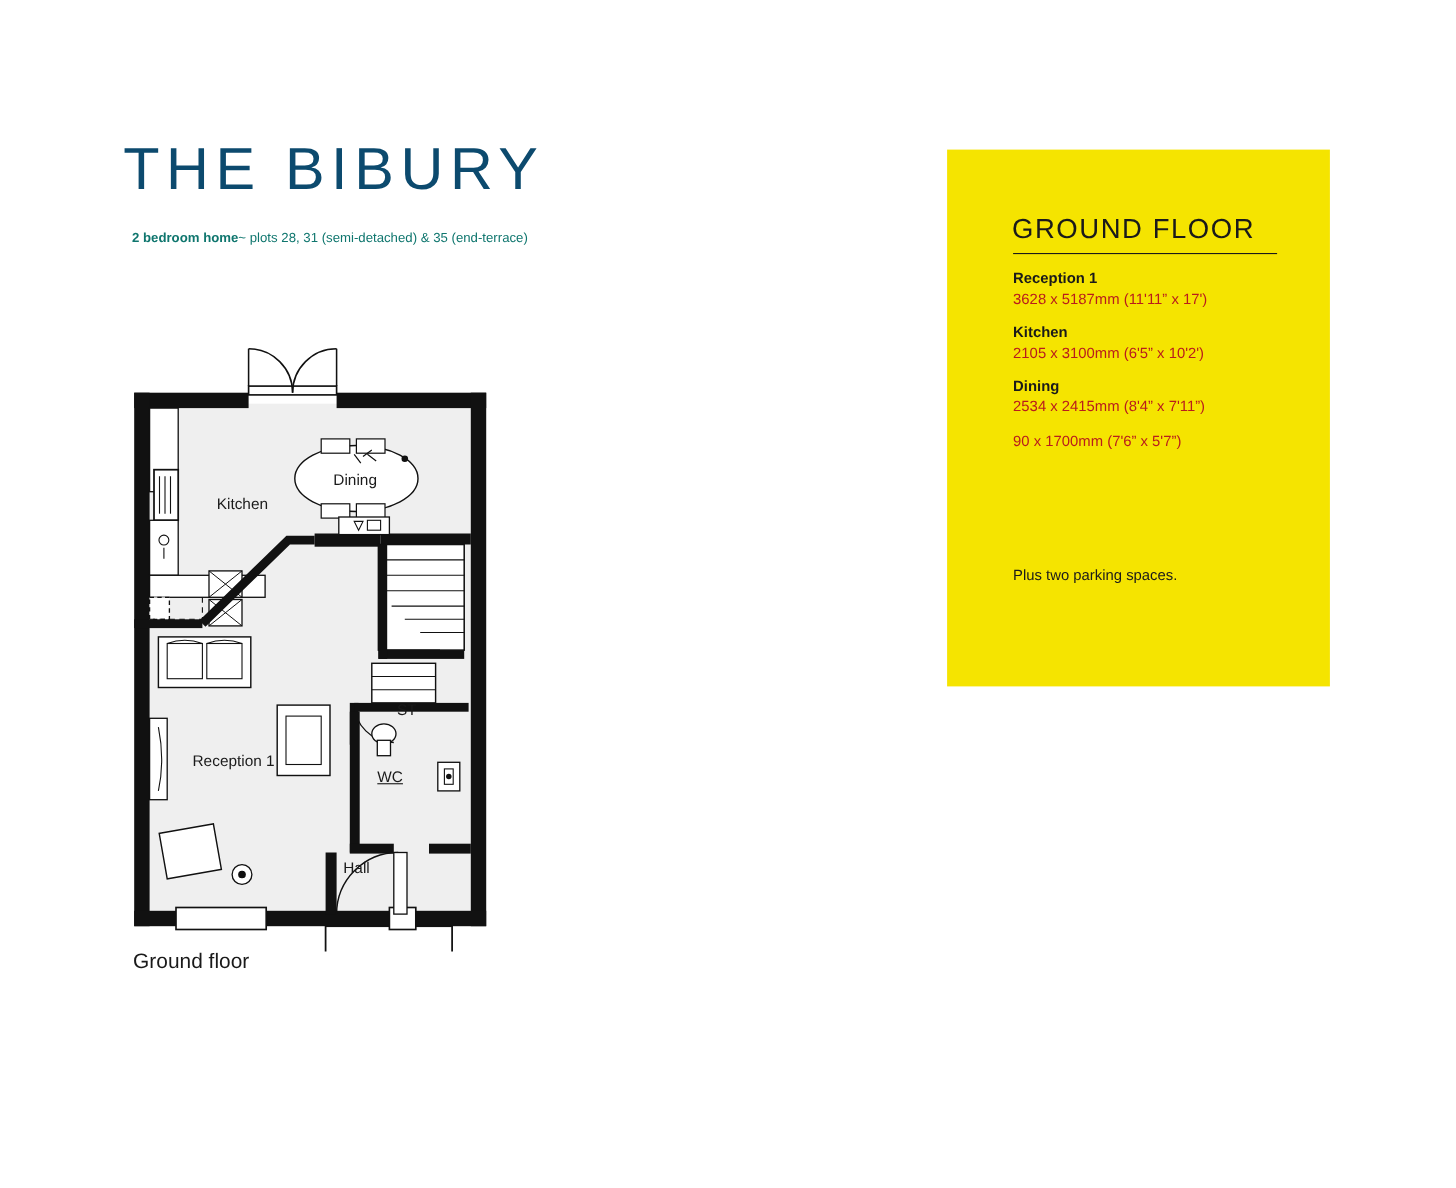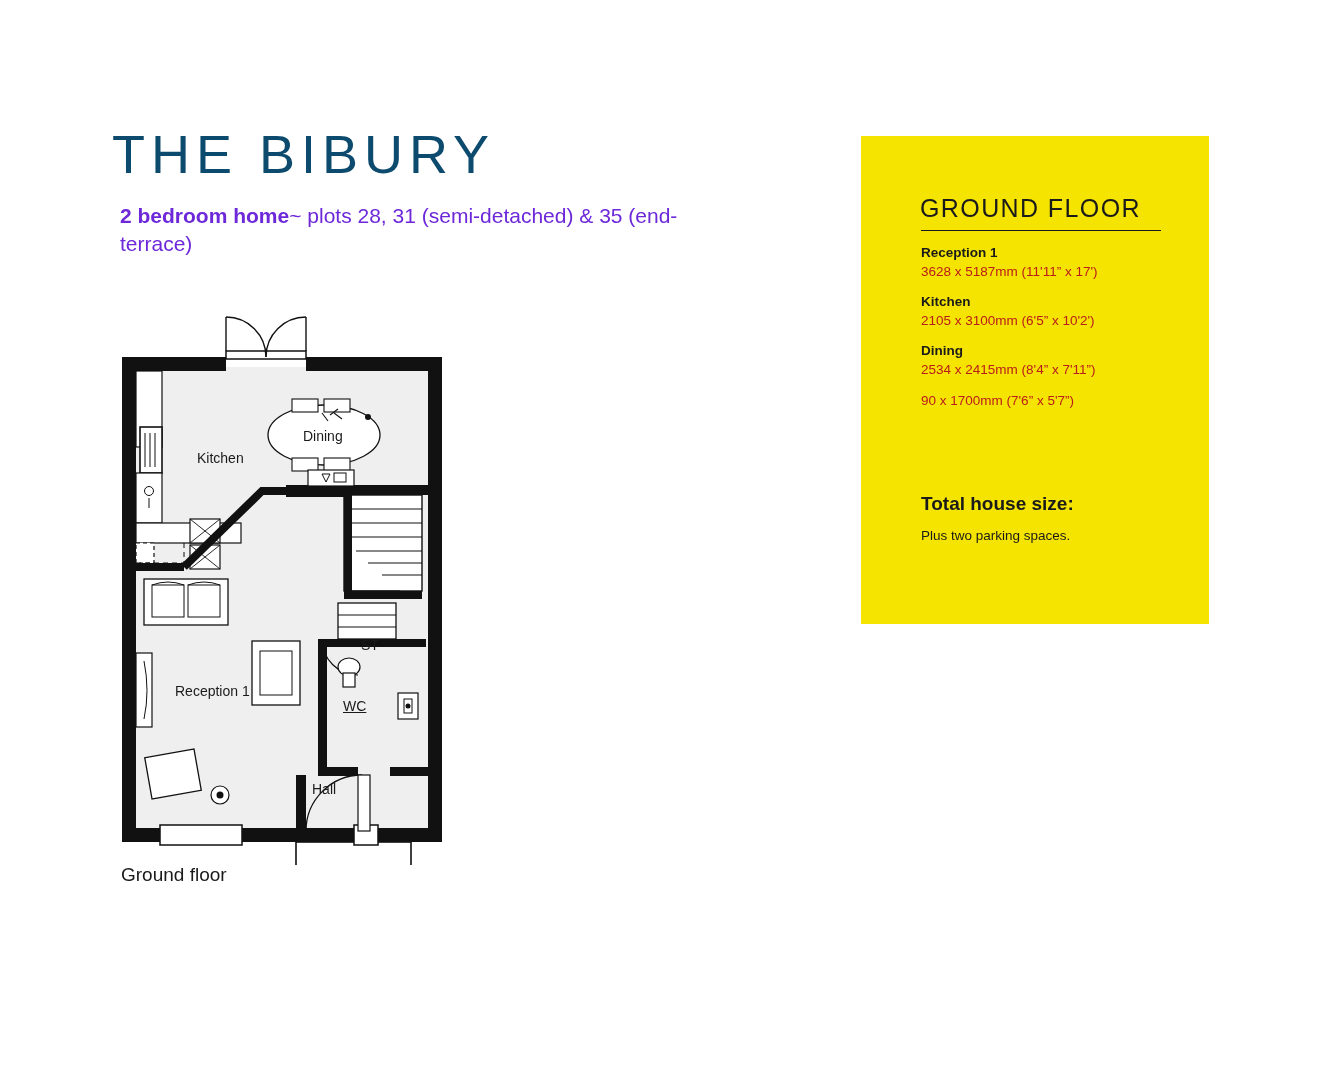--- a/index.html
+++ b/index.html
@@ -13,21 +13,21 @@
   }
 
   
   .title{
     position:absolute;left:112px;top:123px;
     font-size:54px;letter-spacing:6px;font-weight:300;
     color:#0c4a6e;white-space:nowrap;
   }
   .subtitle{
     position:absolute;left:120px;top:202px;
-    font-size:21px;line-height:28px;width:560px;color:#6d28d9;
+    font-size:12px;line-height:28px;width:560px;color:#0f766e;
   }
   .subtitle b{font-weight:700;}
   .subtitle .tilde{font-weight:400;}
 
   
   .floor-caption{
     position:absolute;left:121px;top:864px;
     font-size:19px;color:#1a1a1a;
   }
 
@@ -56,21 +56,21 @@
   .room-dims{
     font-size:13.5px;font-weight:400;color:#b91c1c;line-height:19px;
   }
   .total-block{
     position:absolute;left:60px;top:355px;width:280px;
   }
   .total-label{
     font-size:19px;font-weight:700;line-height:25px;color:#1a1a1a;
   }
   .total-note{
-    font-size:13.5px;font-weight:400;color:#1a1a1a;margin-top:12px;
+    font-size:13.5px;font-weight:400;color:#1a1a1a;margin-top:24px;
   }
 
   
   .plan{
     position:absolute;left:100px;top:295px;
     width:380px;height:570px;
   }
   .plan svg{display:block;}
   .plan-label{
     position:absolute;font-size:14px;color:#1a1a1a;white-space:nowrap;
@@ -234,16 +234,15 @@
     <div class="room">
       <div class="room-name">Dining</div>
       <div class="room-dims">2534 x 2415mm (8'4” x 7'11”)</div>
     </div>
     <div class="room">
       <div class="room-dims">90 x 1700mm (7'6” x 5'7”)</div>
     </div>
   </div>
 
   <div class="total-block">
-    <div class="total-label">Total house size:</div>
     <div class="total-note">Plus two parking spaces.</div>
   </div>
 </div>
 
 </body></html>

